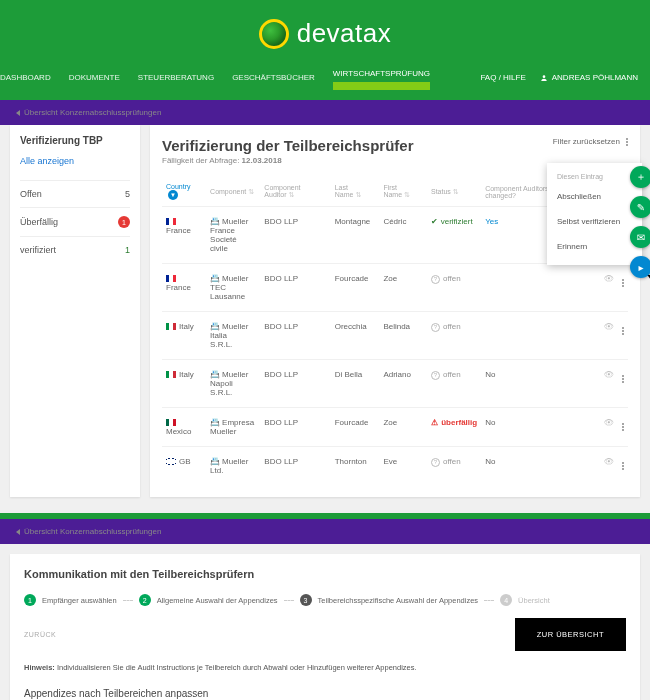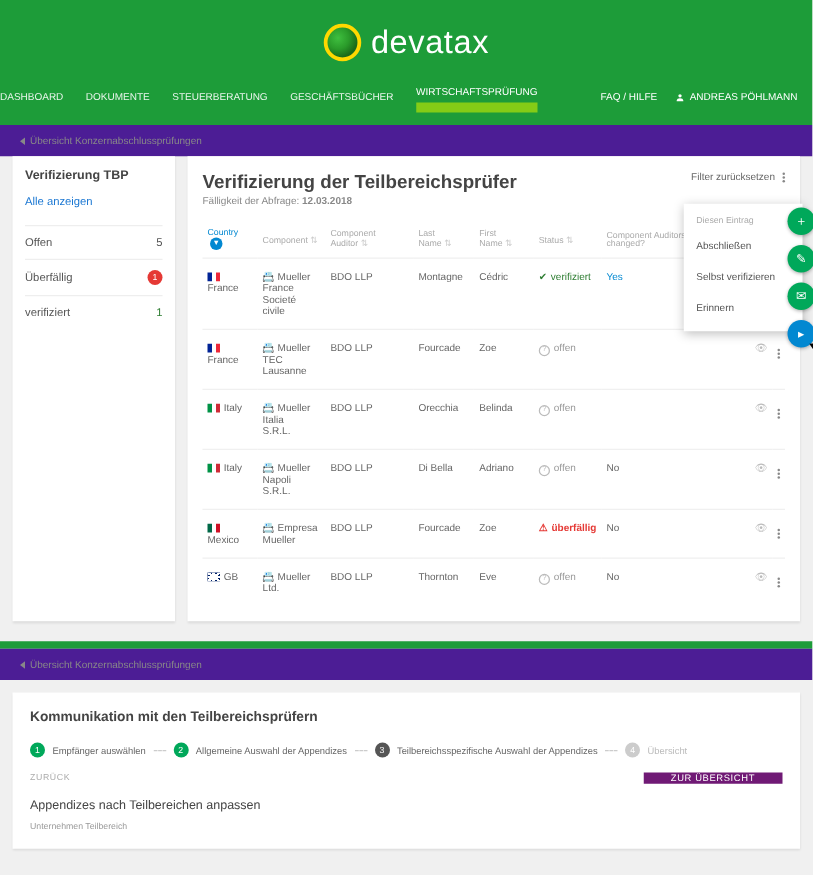--- a/index.html
+++ b/index.html
@@ -62,21 +62,21 @@
 .section2{padding:0 10px 10px}
 .comm-panel{background:#fff;margin-top:10px;padding:14px;box-shadow:0 1px 2px rgba(0,0,0,.1)}
 .comm-panel h2{font-size:11px;color:#444;margin-bottom:14px;font-weight:600}
 .steps{display:flex;align-items:center;gap:6px;font-size:7.5px;color:#666;margin-bottom:12px}
 .step-num{width:12px;height:12px;border-radius:50%;display:inline-flex;align-items:center;justify-content:center;font-size:7px;color:#fff;background:#00a85a}
 .step-num.dark{background:#555}
 .step-num.grey{background:#ccc}
 .step-dash{flex:0 0 10px;border-top:1px dashed #ccc}
 .actions{display:flex;justify-content:space-between;align-items:center;margin-bottom:12px}
 .btn-back{font-size:7px;color:#aaa;letter-spacing:.5px;cursor:pointer}
-.btn-primary{background:#701a75;color:#fff;font-size:7.5px;padding:0 22px;letter-spacing:.5px;cursor:pointer}
+.btn-primary{background:#000000;color:#fff;font-size:7.5px;padding:12px 22px;letter-spacing:.5px;cursor:pointer}
 .hint{font-size:7.5px;color:#555;margin-bottom:16px}
 .hint b{font-weight:600}
 .sub-head{font-size:10px;color:#444;margin-bottom:8px}
 .tiny{font-size:7px;color:#999}
 </style>
 </head>
 <body>
 
 <div class="header">
   <div class="brand">
@@ -288,16 +288,19 @@
       <span class="step-num dark">3</span>
       <span>Teilbereichsspezifische Auswahl der Appendizes</span>
       <span class="step-dash"></span>
       <span class="step-num grey">4</span>
       <span style="color:#bbb">Übersicht</span>
     </div>
     <div class="actions">
       <span class="btn-back">ZURÜCK</span>
       <span class="btn-primary">ZUR ÜBERSICHT</span>
     </div>
+    <div class="hint">
+      <b>Hinweis:</b> <span>Individualisieren Sie die Audit Instructions je Teilbereich durch Abwahl oder Hinzufügen weiterer Appendizes.</span>
+    </div>
     <div class="sub-head">Appendizes nach Teilbereichen anpassen</div>
     <div class="tiny">Unternehmen Teilbereich</div>
   </div>
 </div>
 
 </body></html>

